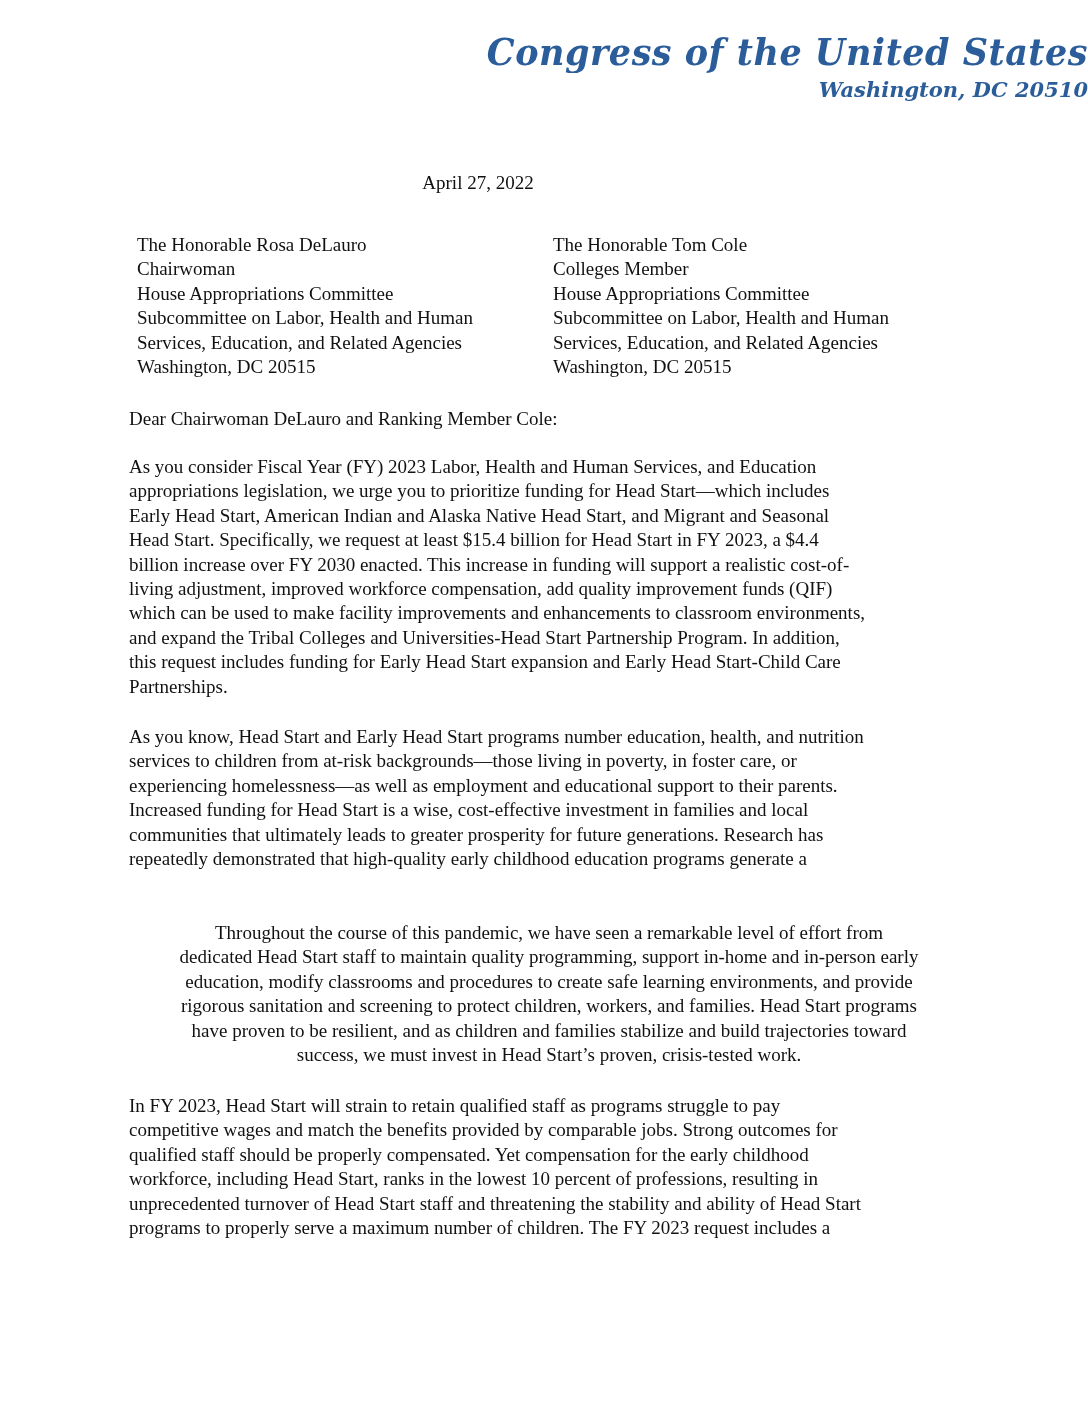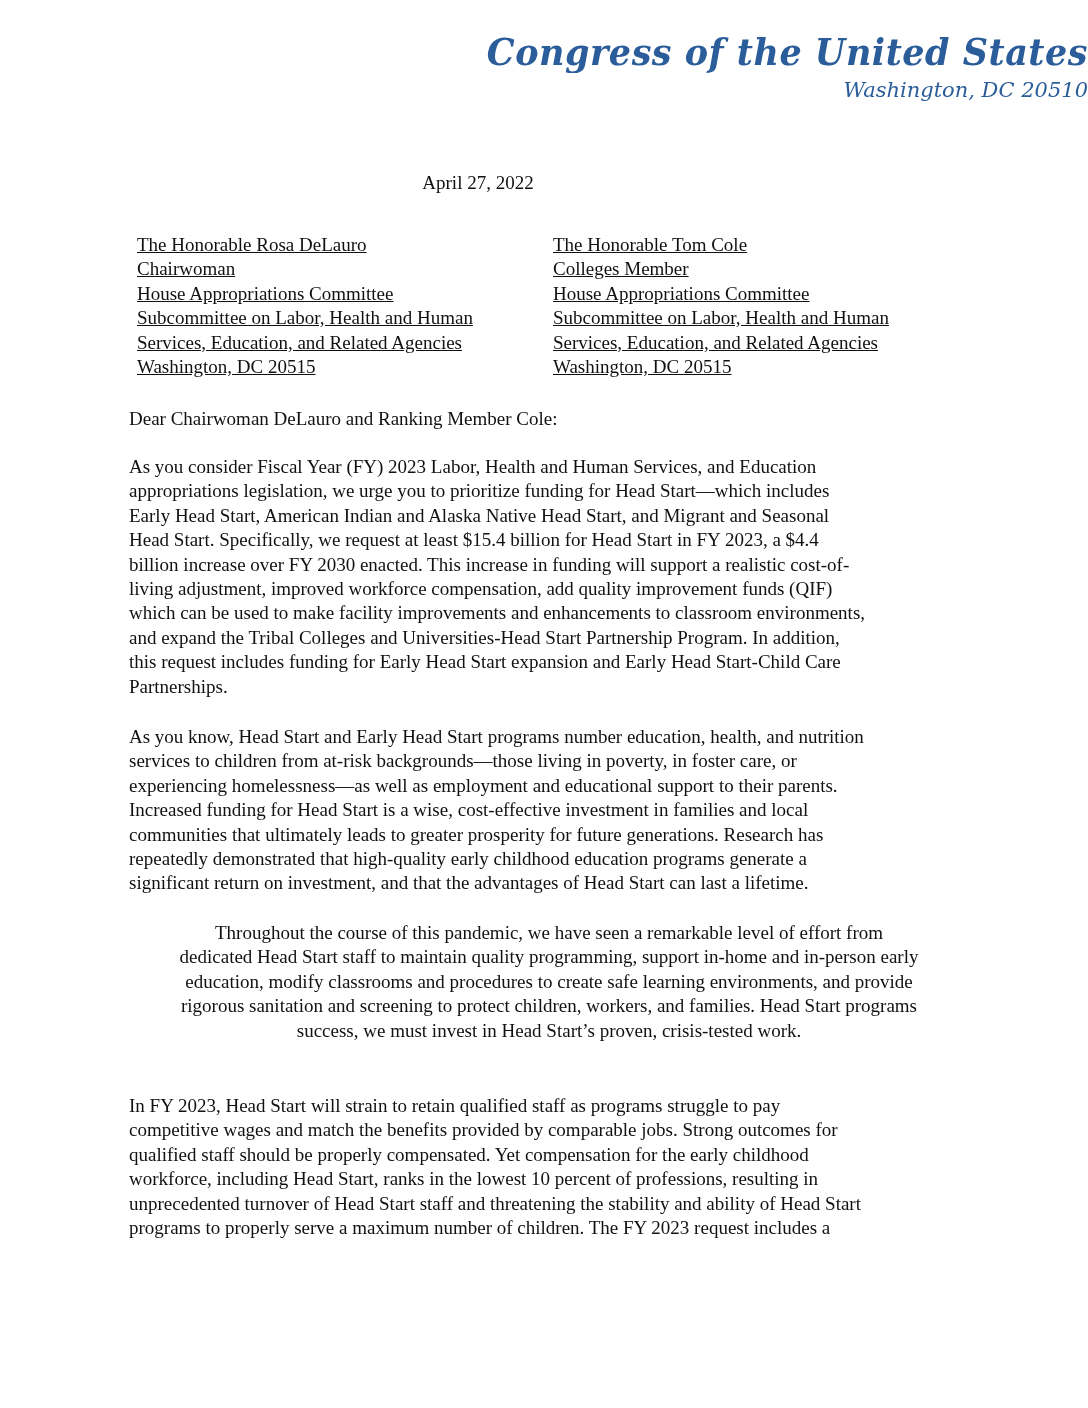--- a/index.html
+++ b/index.html
@@ -27,41 +27,40 @@
       font-weight: bold;
       font-size: 35px;
       letter-spacing: 0.5px;
       color: #2a5d9a;
       line-height: 44px;
       font-style: italic;
       transform: scaleY(1.05);
     }
     .lh-sub {
       font-family: "DejaVu Serif", "Liberation Serif", serif;
-      font-weight: normal;
+      font-weight: bold;
       font-size: 21px;
       color: #2a5d9a;
       line-height: 28px;
       margin-top: 2px;
       font-style: italic;
     }
     .date {
       position: absolute;
       top: 172px;
       left: 0;
       width: 956px;
       text-align: center;
       font-size: 19px;
     }
     .addr {
       position: absolute;
       top: 233px;
       font-size: 19px;
       line-height: 24.4px;
-      text-decoration: underline;
     }
     .addr.left { left: 137px; }
     .addr.right { left: 553px; }
     .addr div { white-space: nowrap; }
     .salutation {
       position: absolute;
       top: 408px;
       left: 129px;
       font-size: 19px;
       white-space: nowrap;
@@ -125,28 +124,28 @@
   <span class="line">Partnerships.</span>
 </div>
 
 <div class="para" id="p2">
   <span class="line">As you know, Head Start and Early Head Start programs number education, health, and nutrition</span>
   <span class="line">services to children from at-risk backgrounds—those living in poverty, in foster care, or</span>
   <span class="line">experiencing homelessness—as well as employment and educational support to their parents.</span>
   <span class="line">Increased funding for Head Start is a wise, cost-effective investment in families and local</span>
   <span class="line">communities that ultimately leads to greater prosperity for future generations. Research has</span>
   <span class="line">repeatedly demonstrated that high-quality early childhood education programs generate a</span>
-  <span class="line">significant return on investment, and that the advantages of Head Start can last a lifetime.</span>
 </div>
 
 <div class="para" id="p3">
   <span class="line">Throughout the course of this pandemic, we have seen a remarkable level of effort from</span>
   <span class="line">dedicated Head Start staff to maintain quality programming, support in-home and in-person early</span>
   <span class="line">education, modify classrooms and procedures to create safe learning environments, and provide</span>
   <span class="line">rigorous sanitation and screening to protect children, workers, and families. Head Start programs</span>
+  <span class="line">have proven to be resilient, and as children and families stabilize and build trajectories toward</span>
   <span class="line">success, we must invest in Head Start’s proven, crisis-tested work.</span>
 </div>
 
 <div class="para" id="p4">
   <span class="line">In FY 2023, Head Start will strain to retain qualified staff as programs struggle to pay</span>
   <span class="line">competitive wages and match the benefits provided by comparable jobs. Strong outcomes for</span>
   <span class="line">qualified staff should be properly compensated. Yet compensation for the early childhood</span>
   <span class="line">workforce, including Head Start, ranks in the lowest 10 percent of professions, resulting in</span>
   <span class="line">unprecedented turnover of Head Start staff and threatening the stability and ability of Head Start</span>
   <span class="line">programs to properly serve a maximum number of children. The FY 2023 request includes a</span>

